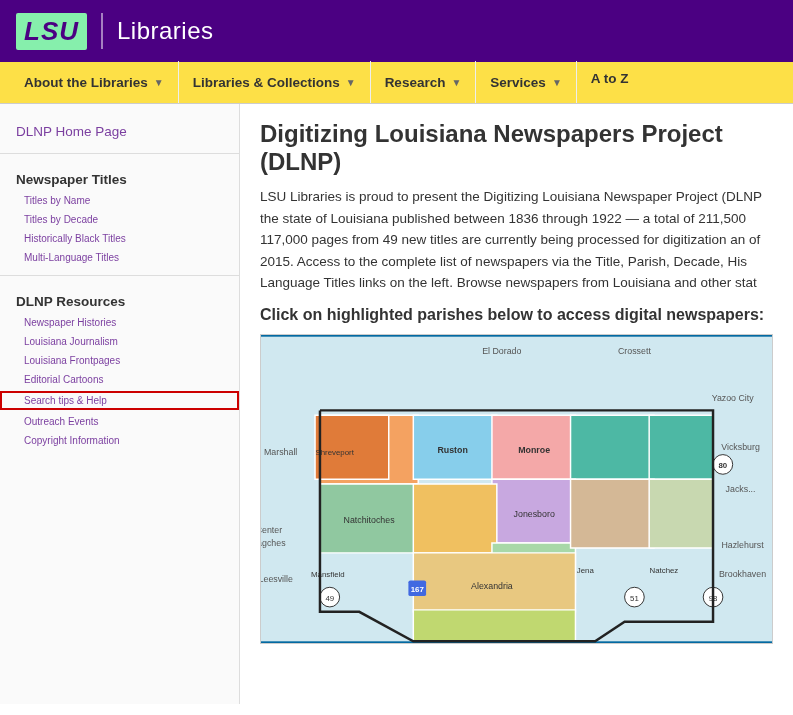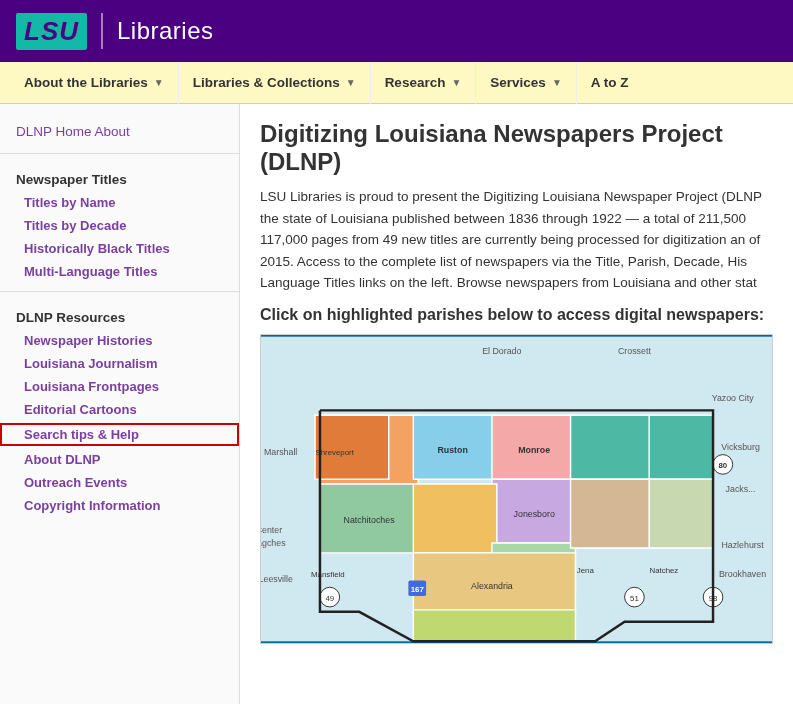--- a/index.html
+++ b/index.html
@@ -8,21 +8,21 @@
     
     .header {
       background: #4b0082;
       padding: 10px 16px;
       display: flex;
       align-items: center;
       gap: 14px;
       height: 62px;
     }
     .lsu-logo {
-      background: #14b8a6;
+      background: #86efac;
       color: #4b0082;
       font-weight: 900;
       font-size: 26px;
       padding: 3px 8px;
       letter-spacing: 1px;
       font-style: italic;
       border-radius: 2px;
     }
     .header-divider {
       width: 2px;
@@ -31,24 +31,24 @@
     }
     .header-title {
       color: #fff;
       font-size: 24px;
       font-weight: 300;
       letter-spacing: 0.5px;
     }
 
     
     .nav-bar {
-      background: #fef9c3;
+      background: #fde047;
       border-bottom: 1px solid #ccc;
       display: flex;
-      align-items: center;
+      align-items: flex-end;
       padding: 0 10px;
       height: 42px;
       gap: 0;
     }
     .nav-item {
       display: flex;
       align-items: center;
       gap: 4px;
       padding: 0 14px;
       height: 42px;
@@ -100,24 +100,23 @@
     .sidebar-section-title {
       padding: 10px 16px 4px;
       font-weight: 700;
       font-size: 13.5px;
       color: #333;
     }
     .sidebar-link {
       display: block;
       padding: 4px 16px 4px 24px;
       color: #7b3fa0;
-      font-size: 13px;
+      font-size: 10px;
       cursor: pointer;
       text-decoration: none;
-      font-weight: bold;
     }
     .sidebar-link.highlighted {
       border: 2px solid #cc0000;
       padding: 2px 14px 2px 22px;
       margin: 2px 0;
     }
     .sidebar-divider {
       border: none;
       border-top: 1px solid #ddd;
       margin: 8px 0;
@@ -190,38 +189,37 @@
     <span class="arrow">▼</span>
   </div>
   <div class="nav-item-plain">
     <span>A to Z</span>
   </div>
 </nav>
 
 <div class="main-layout">
 
   <aside class="sidebar">
-    <a class="sidebar-top-link">DLNP Home About</a>
+    <a class="sidebar-top-link">DLNP Home Page</a>
     <hr class="sidebar-divider">
 
     <div class="sidebar-section-title">Newspaper Titles</div>
     <a class="sidebar-link">Titles by Name</a>
     <a class="sidebar-link">Titles by Decade</a>
     <a class="sidebar-link">Historically Black Titles</a>
     <a class="sidebar-link">Multi-Language Titles</a>
 
     <hr class="sidebar-divider">
 
     <div class="sidebar-section-title">DLNP Resources</div>
     <a class="sidebar-link">Newspaper Histories</a>
     <a class="sidebar-link">Louisiana Journalism</a>
     <a class="sidebar-link">Louisiana Frontpages</a>
     <a class="sidebar-link">Editorial Cartoons</a>
     <a class="sidebar-link highlighted">Search tips &amp; Help</a>
-    <a class="sidebar-link">About DLNP</a>
     <a class="sidebar-link">Outreach Events</a>
     <a class="sidebar-link">Copyright Information</a>
   </aside>
 
   <main class="content">
     <h1 class="content-title">Digitizing Louisiana Newspapers Project (DLNP)</h1>
 
     <div class="content-text">
       <span>LSU Libraries is proud to present the Digitizing Louisiana Newspaper Project (DLNP the state of Louisiana published between 1836 through 1922 — a total of 211,500 117,000 pages from 49 new titles are currently being processed for digitization an of 2015. Access to the complete list of newspapers via the Title, Parish, Decade, His Language Titles links on the left. Browse newspapers from Louisiana and other stat</span>
     </div>

